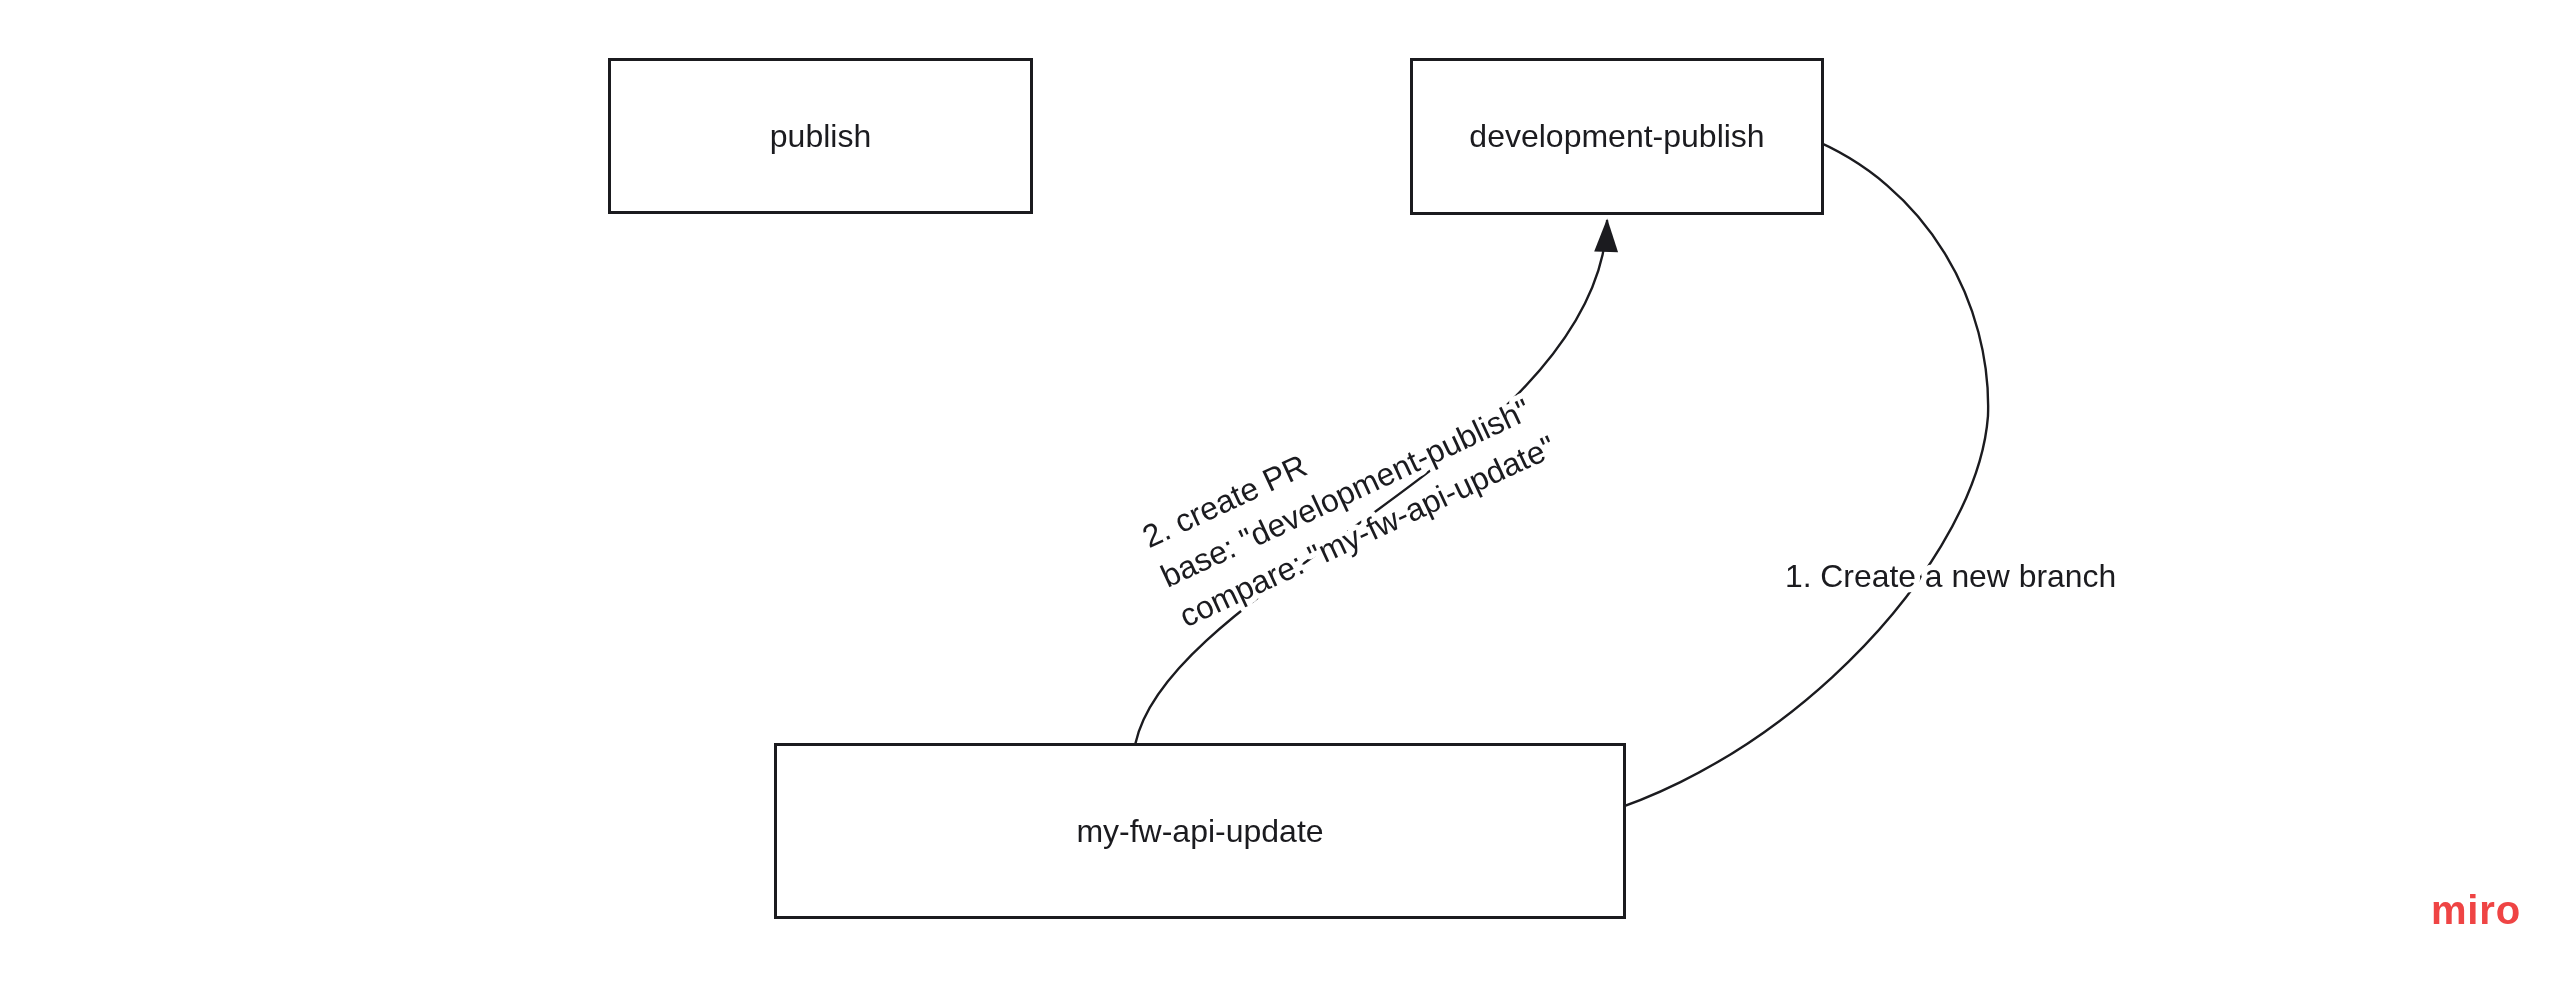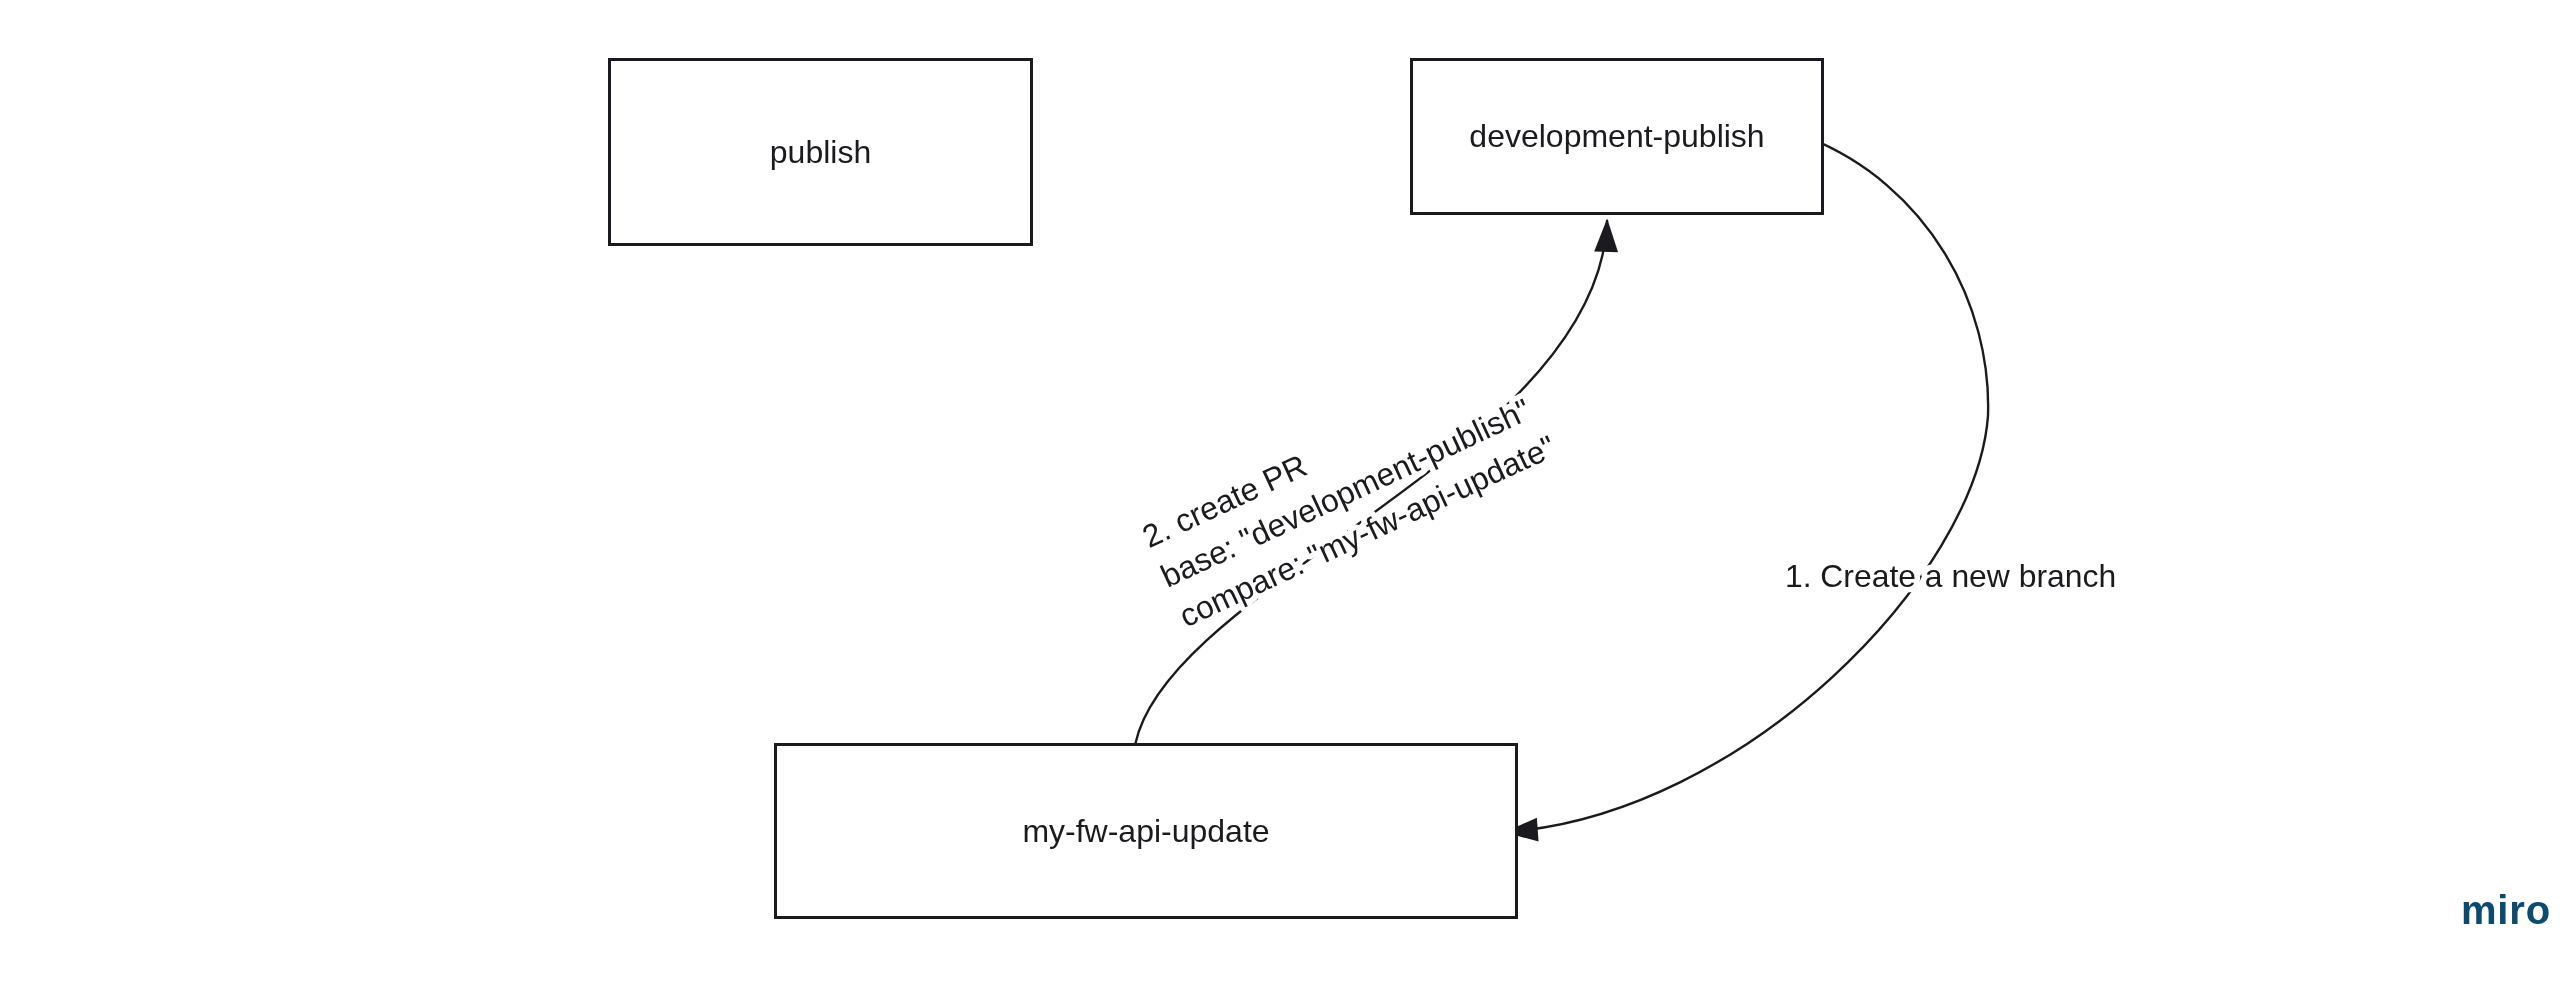--- a/index.html
+++ b/index.html
@@ -22,23 +22,23 @@
     background: #ffffff;
     display: flex;
     flex-direction: column;
     align-items: center;
     justify-content: center;
     text-align: center;
     color: #1b1b1f;
     font-size: 32px;
     line-height: 45px;
   }
-  #node-publish            { left: 608px;  top: 58px;  width: 425px; height: 188px; }
+  #node-publish            { left: 608px;  top: 58px;  width: 425px; height: 156px; }
   #node-development-publish{ left: 1410px; top: 58px;  width: 414px; height: 157px; }
-  #node-my-fw-api-update   { left: 774px;  top: 743px; width: 744px; height: 176px; }
+  #node-my-fw-api-update   { left: 774px;  top: 743px; width: 852px; height: 176px; }
 
   #connector-layer {
     position: absolute;
     left: 0; top: 0;
     width: 2576px;
     height: 986px;
   }
   .connector-path {
     fill: none;
     stroke: #1b1b1f;
@@ -53,23 +53,22 @@
     stroke-linejoin: round;
     paint-order: stroke;
   }
   #miro-watermark {
     position: absolute;
     left: 2431px;
     top: 888px;
     font-size: 40px;
     font-weight: 700;
     letter-spacing: 0.8px;
-    color: #0c4a6e;
+    color: #ef4444;
     user-select: none;
-    margin-left: 30px;
   }
 </style>
 </head>
 <body>
 
 <div id="canvas">
 
   <svg id="connector-layer" viewBox="0 0 3233 1237" xmlns="http://www.w3.org/2000/svg">
     <defs>
       <marker id="arrowhead" markerUnits="userSpaceOnUse" markerWidth="46" markerHeight="34" refX="42" refY="17" orient="auto">

